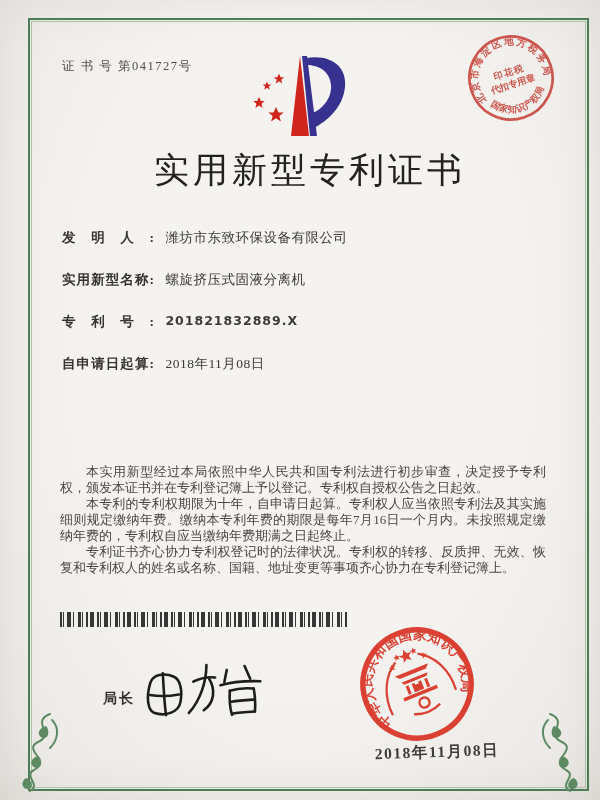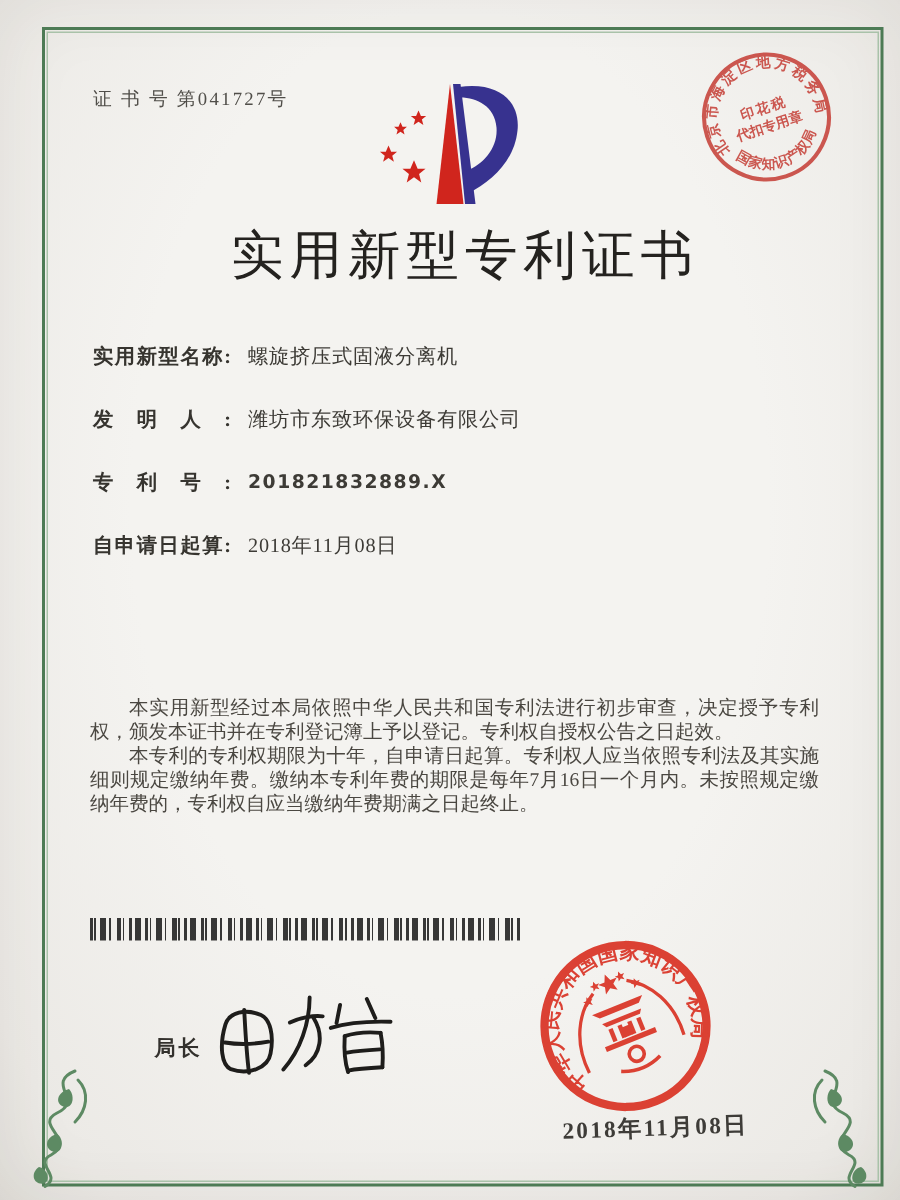--- a/index.html
+++ b/index.html
@@ -135,40 +135,41 @@
       <textPath href="#stamp-bottom-arc" startOffset="3" textLength="63">国家知识产权局</textPath>
     </text>
     <text x="50" y="47" text-anchor="middle" font-size="8.8" letter-spacing="1.5" fill="#c84a42" font-weight="bold">印花税</text>
     <text x="50" y="59" text-anchor="middle" font-size="8.8" fill="#c84a42" font-weight="bold">代扣专用章</text>
   </svg>
 
   <h1 class="title">实用新型专利证书</h1>
 
   <div class="fields">
     <div class="field-row">
+      <span class="flabel">发明人:</span>
+      <span class="fvalue">潍坊市东致环保设备有限公司</span>
+    </div>
+    <div class="field-row">
       <span class="flabel">实用新型名称:</span>
       <span class="fvalue">螺旋挤压式固液分离机</span>
-    </div>
-    <div class="field-row">
-      <span class="flabel">发明人:</span>
-      <span class="fvalue">潍坊市东致环保设备有限公司</span>
     </div>
     <div class="field-row">
       <span class="flabel">专利号:</span>
       <span class="fvalue num">201821832889.X</span>
     </div>
     <div class="field-row">
       <span class="flabel">自申请日起算:</span>
       <span class="fvalue">2018年11月08日</span>
     </div>
   </div>
 
   <div class="bodytext">
     <p>本实用新型经过本局依照中华人民共和国专利法进行初步审查，决定授予专利权，颁发本证书并在专利登记簿上予以登记。专利权自授权公告之日起效。</p>
     <p>本专利的专利权期限为十年，自申请日起算。专利权人应当依照专利法及其实施细则规定缴纳年费。缴纳本专利年费的期限是每年7月16日一个月内。未按照规定缴纳年费的，专利权自应当缴纳年费期满之日起终止。</p>
+    <p>专利证书齐心协力专利权登记时的法律状况。专利权的转移、反质押、无效、恢复和专利权人的姓名或名称、国籍、地址变更等事项齐心协力在专利登记簿上。</p>
   </div>
 
   <div class="barcode"></div>
 
   <div class="director-label">局长</div>
 
   <svg class="signature" width="140" height="90" viewBox="0 0 140 90" aria-label="田力普">
     <g fill="none" stroke="#1e1d1b" stroke-width="2.6" stroke-linecap="round" stroke-linejoin="round">
       <path d="M14,30 C9,44 10,57 16,60 C28,65 41,60 43,51 C46,39 44,28 38,25 C28,20 17,22 14,30"></path>
       <path d="M13,42 C22,44 34,44 42,43"></path>

